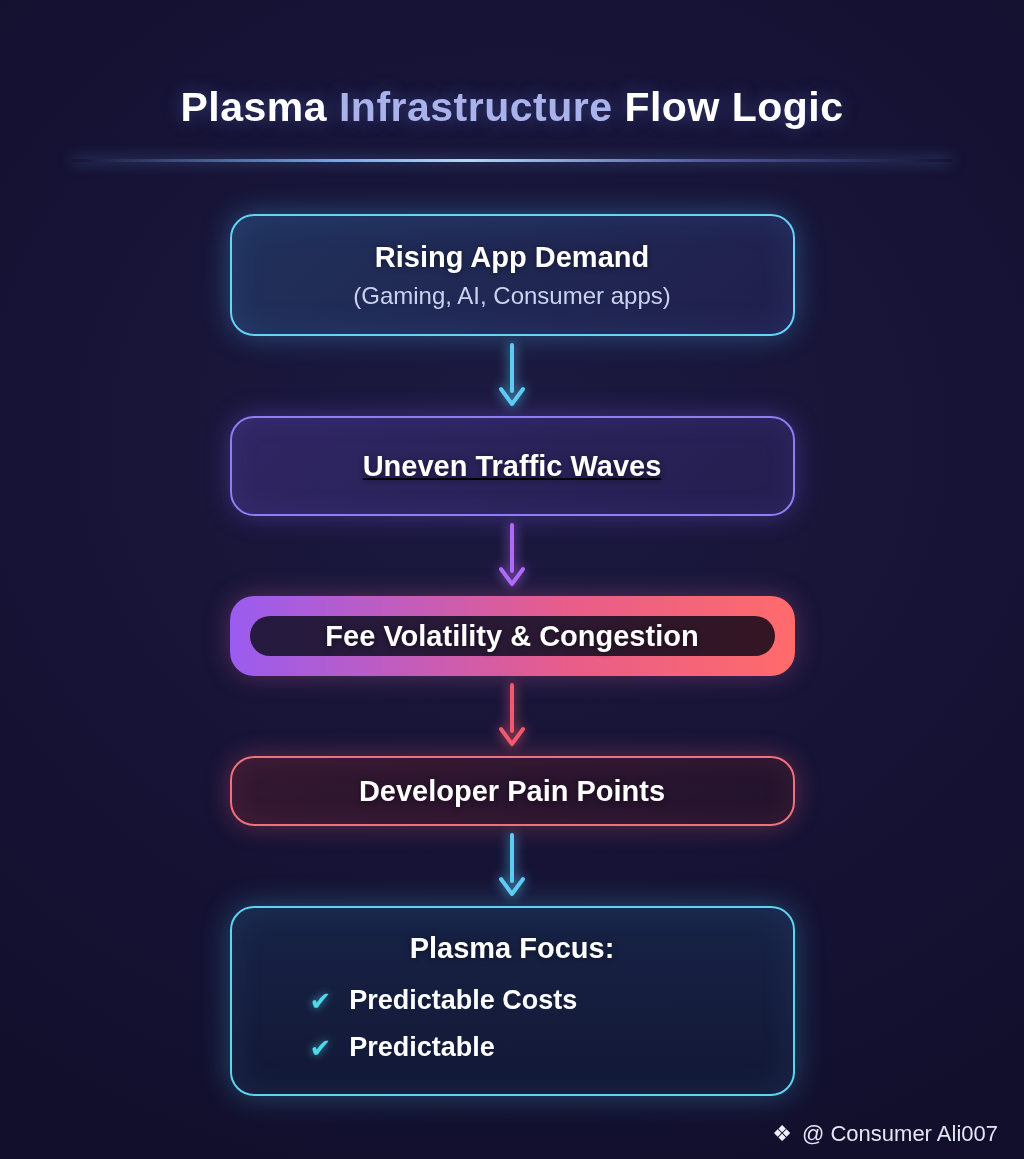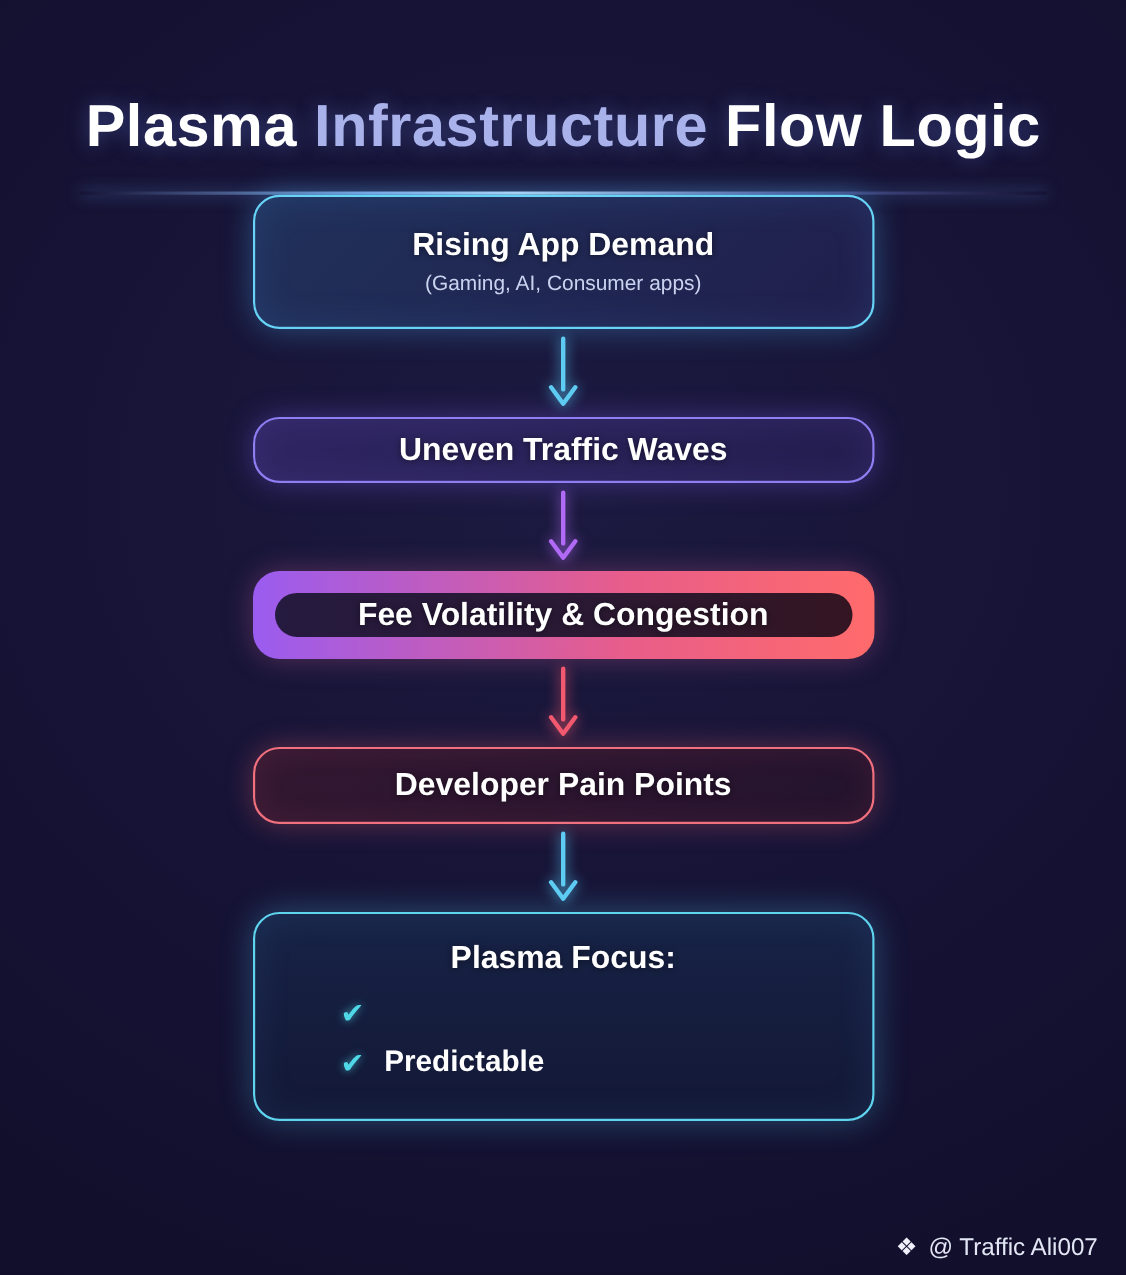--- a/index.html
+++ b/index.html
@@ -9,21 +9,21 @@
   .canvas {
     width: 1024px; height: 1159px;
     position: relative; overflow: hidden; margin: 0 auto;
     background: radial-gradient(120% 95% at 50% 38%, #1c1a40 0%, #151234 45%, #0e0c24 100%);
   }
 
   
   .title {
     padding-top: 84px;
     text-align: center;
-    font-size: 54px;
+    font-size: 41px;
     font-weight: bold;
     color: #ffffff;
     letter-spacing: 0.5px;
     text-shadow: 0 0 18px rgba(120,150,255,0.35);
   }
   .title .t-mid { color: #a9b2ea; font-weight: 600; }
 
   .divider {
     margin: 28px auto 0;
     width: 880px; height: 3px; border-radius: 2px;
@@ -31,49 +31,51 @@
       rgba(110,160,255,0) 0%,
       rgba(140,190,255,0.85) 30%,
       rgba(190,225,255,0.95) 45%,
       rgba(140,160,255,0.5) 72%,
       rgba(110,160,255,0) 100%);
     box-shadow: 0 0 14px rgba(120,180,255,0.55);
   }
 
   
   .flow {
+    margin-top: 52px;
     display: flex; flex-direction: column; align-items: center;
   }
 
   .box {
     width: 565px;
     border-radius: 24px;
     display: flex; flex-direction: column;
     justify-content: center; align-items: center;
     text-align: center;
   }
   .box-title { font-size: 29px; font-weight: bold; color: #ffffff; text-shadow: 0 1px 6px rgba(0,0,0,0.45); }
-  .box-sub   { font-size: 19px; color: #c9d3f0; margin-top: 8px; }
+  .box-sub   { font-size: 24px; color: #c9d3f0; margin-top: 8px; }
 
   .box1 {
     height: 122px;
     border: 2px solid #66d3f7;
     background:
       linear-gradient(135deg, rgba(50,90,150,0.40), rgba(45,38,100,0.50)),
       rgba(20,22,50,0.85);
     box-shadow: 0 0 28px rgba(80,190,255,0.35), inset 0 0 34px rgba(70,140,220,0.16);
   }
 
   .box2 {
-    height: 60px;
+    height: 100px;
     border: 2px solid #8f7df2;
     background:
       linear-gradient(135deg, rgba(78,60,155,0.45), rgba(48,38,100,0.55)),
       rgba(22,20,52,0.88);
     box-shadow: 0 0 26px rgba(135,100,255,0.35), inset 0 0 28px rgba(120,90,220,0.14);
+    text-decoration: underline;
   }
 
   .box3wrap {
     width: 565px; height: 80px;
     border-radius: 24px; padding: 20px;
     background: linear-gradient(90deg, #9a5cf0 0%, #e85d8a 60%, #ff6b6b 100%);
     box-shadow: 0 0 26px rgba(210,95,150,0.35);
   }
   .box3 {
     width: 100%; height: 100%;
@@ -192,28 +194,29 @@
           <polyline points="4,48 15,63 26,48"></polyline>
         </g>
       </svg>
     </div>
 
     <div class="box box5">
       <div class="box-title">Plasma Focus:</div>
       <div class="checklist">
         <div class="check-item">
           <span class="check-icon">✔</span>
+          <span>Predictable Costs</span>
         </div>
         <div class="check-item">
           <span class="check-icon">✔</span>
           <span>Predictable</span>
         </div>
       </div>
     </div>
 
   </div>
 
   <div class="footer">
     <span class="footer-icon">❖</span>
-    <span>@ Traffic Ali007</span>
+    <span>@ Consumer Ali007</span>
   </div>
 
 </div>
 
 </body></html>

